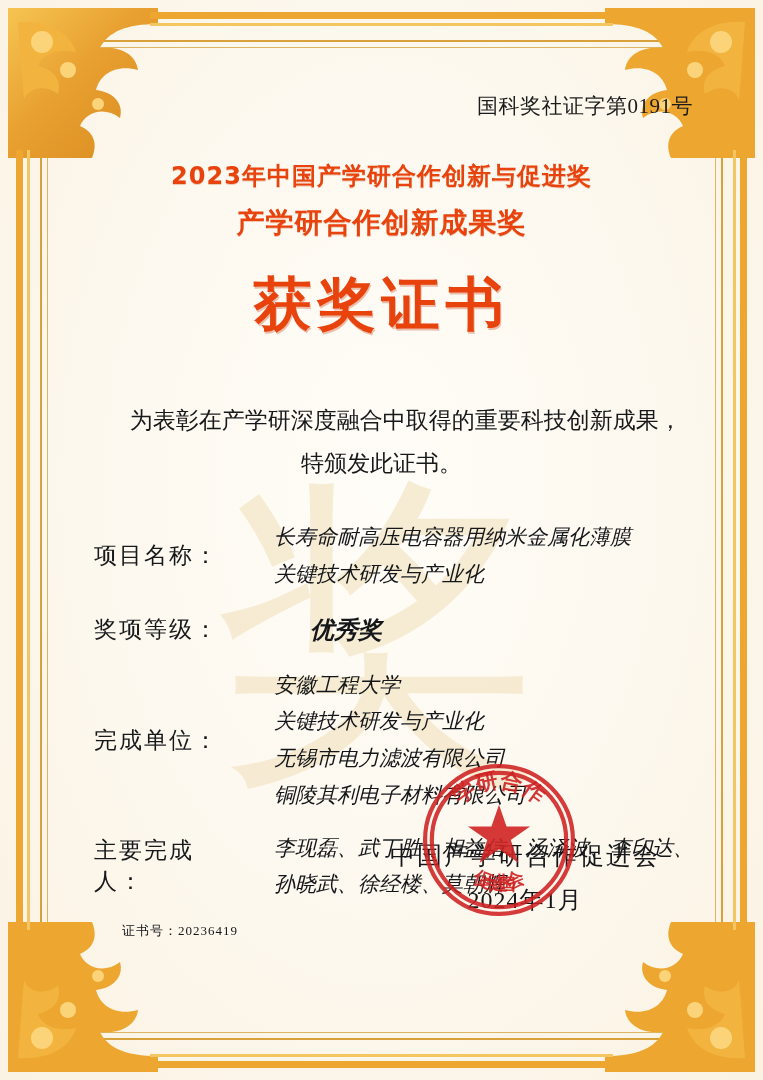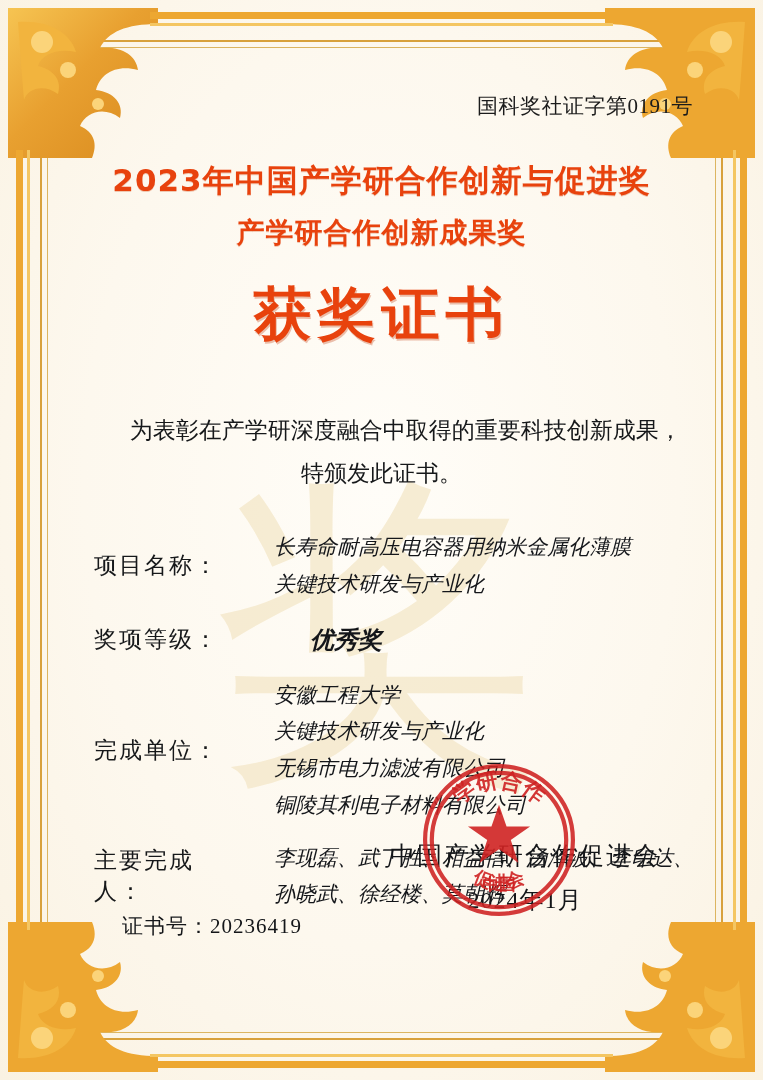--- a/index.html
+++ b/index.html
@@ -101,21 +101,21 @@
     margin-top: 32px;
     margin-right: 8px;
     font-family: "Liberation Serif", "DejaVu Serif", serif;
   }
 
   .title-block { text-align: center; margin-top: 40px; }
 
   .title-line1, .title-line2 {
     color: #e8420d;
     font-weight: bold;
-    font-size: 31px;
+    font-size: 24px;
     letter-spacing: 1px;
     font-family: "DejaVu Sans", "Liberation Sans", sans-serif;
     text-shadow: 0 1px 0 rgba(200,60,0,.25);
   }
   .title-line2 { margin-top: 12px; font-size: 28px; }
 
   .title-main {
     margin-top: 24px;
     color: #e8420d;
     font-weight: bold;
@@ -198,21 +198,21 @@
     width: 168px;
     height: 168px;
     pointer-events: none;
   }
   .seal svg { width: 100%; height: 100%; display: block; }
 
   .cert-no {
     position: absolute;
     left: 60px;
     bottom: 80px;
-    font-size: 21px;
+    font-size: 13px;
     color: #141619;
     letter-spacing: 1px;
     font-family: "Liberation Serif", "DejaVu Serif", serif;
   }
 </style>
 </head>
 <body>
 
 <div class="certificate">
 

